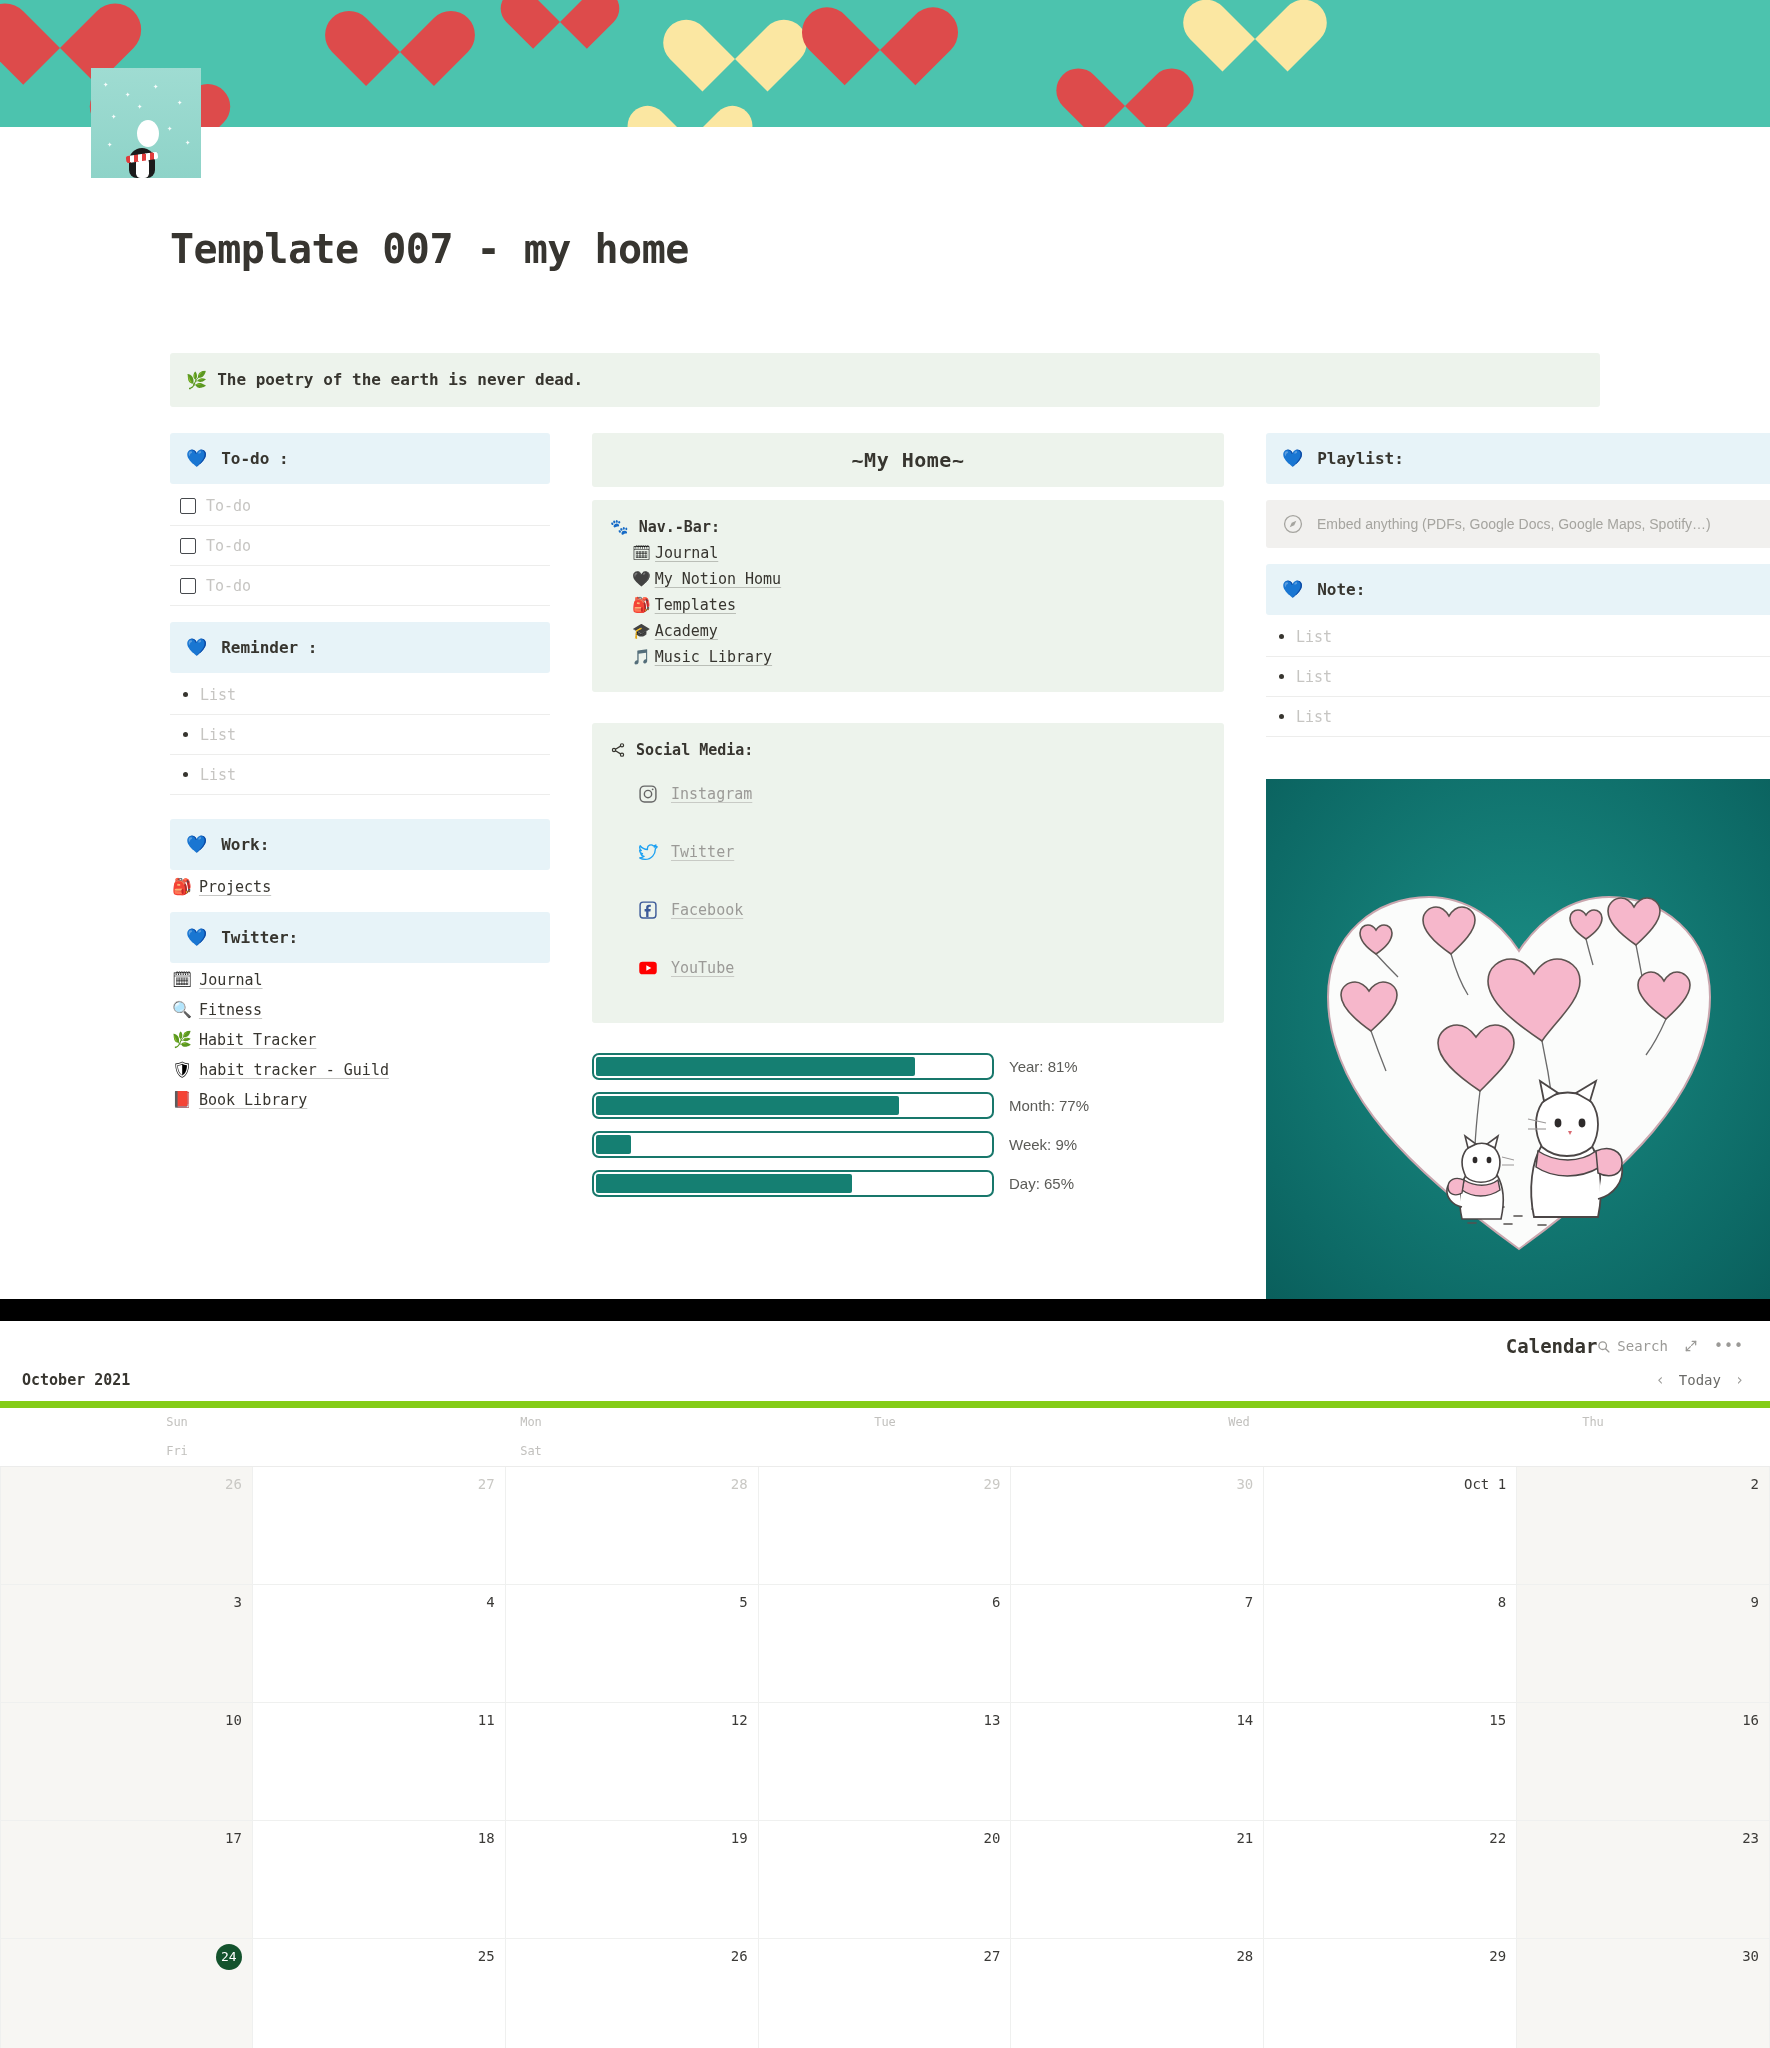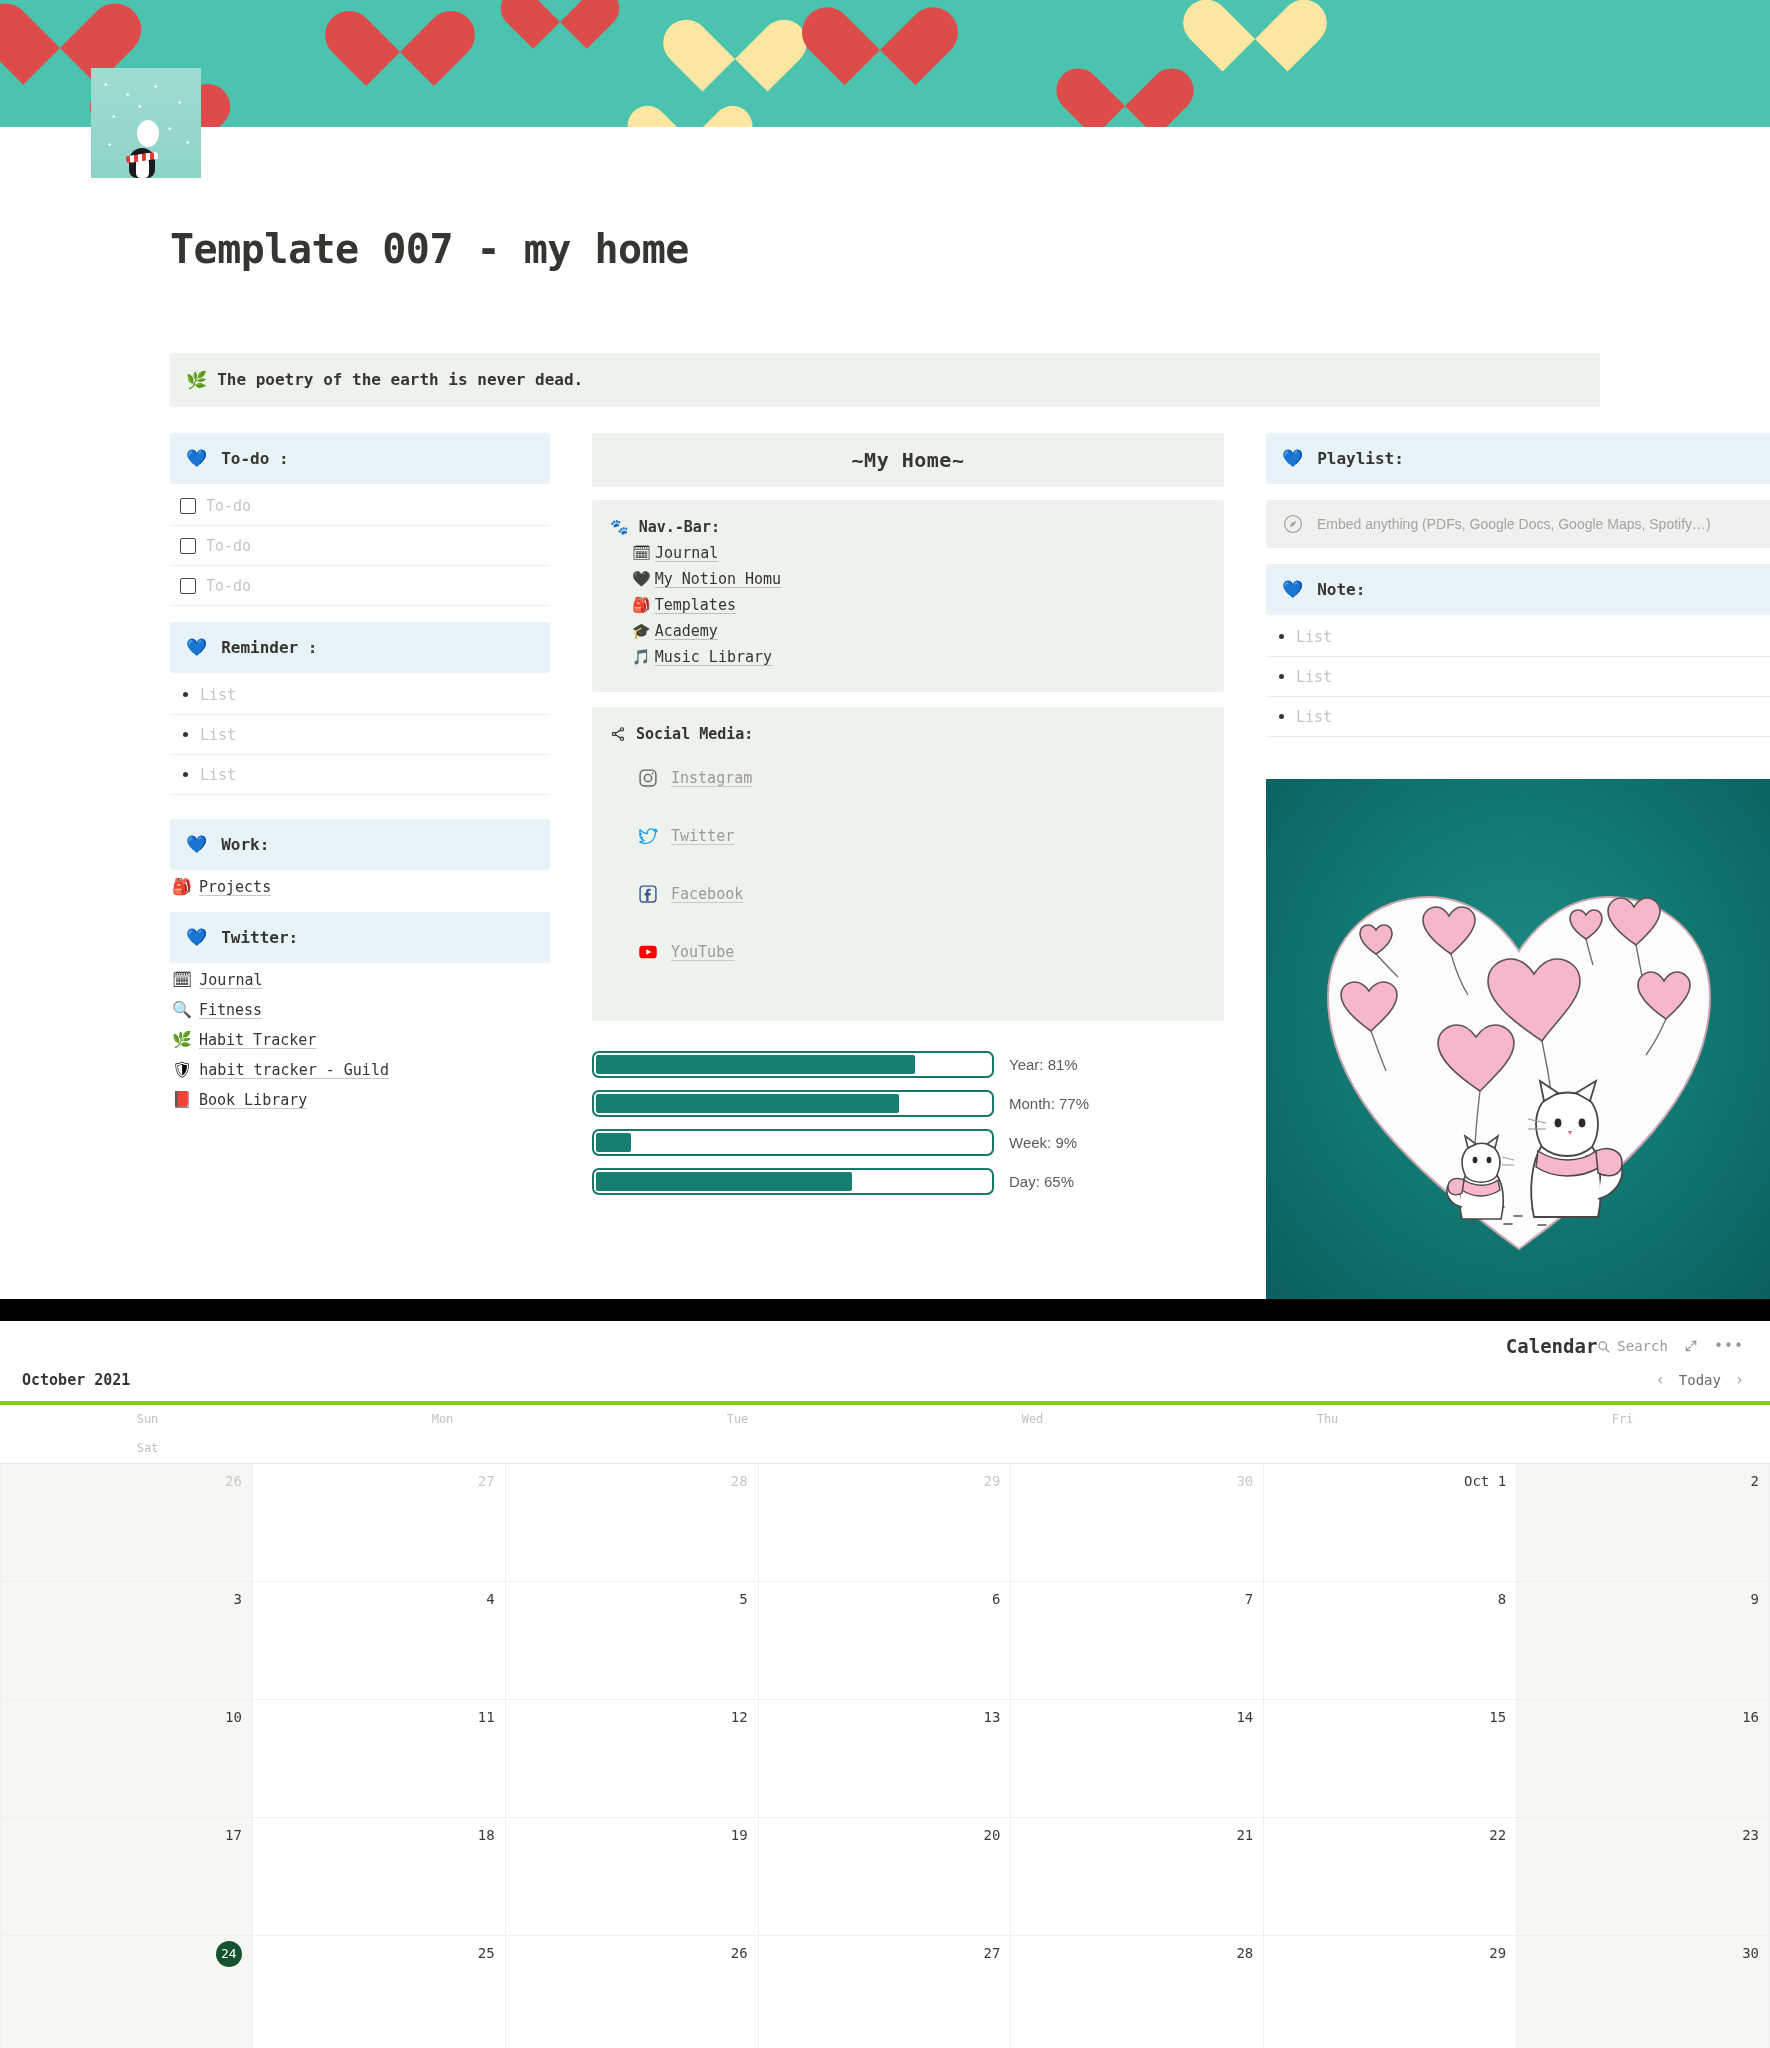--- a/index.html
+++ b/index.html
@@ -370,22 +370,22 @@
     display: flex;
     align-items: center;
     gap: 14px;
     color: #6b6b68;
     font-size: 14px;
   }
   .chev { color: #9b9a97; font-size: 15px; }
 
   .weekday-row {
     display: grid;
-    grid-template-columns: repeat(6, 1fr);
-    border-top: 4px solid #84cc16;
+    grid-template-columns: repeat(5, 1fr);
+    border-top: 7px solid #84cc16;
   }
   .weekday {
     text-align: center;
     font-size: 12px;
     color: #c2c1be;
     padding: 7px 0 8px 0;
   }
   .cal-grid {
     display: grid;
     grid-template-columns: repeat(7, 1fr);
@@ -573,21 +573,21 @@
                 <span class="emoji">🎓</span>
                 <span class="ntext">Academy</span>
               </div>
               <div class="nav-item">
                 <span class="emoji">🎵</span>
                 <span class="ntext">Music Library</span>
               </div>
             </div>
         </div>
 
-        <div class="green-card" style="margin-top:15px;padding-bottom:40px;">
+        <div class="green-card" style="margin-top:31px;padding-bottom:26px;">
           <div class="card-head">
             <span style="display:inline-flex;">
               <svg width="16" height="16" viewBox="0 0 24 24" fill="none" stroke="#37352f" stroke-width="1.8" stroke-linecap="round" stroke-linejoin="round">
                 <circle cx="18" cy="5" r="2.4"></circle>
                 <circle cx="6" cy="12" r="2.4"></circle>
                 <circle cx="18" cy="19" r="2.4"></circle>
                 <line x1="8.2" y1="10.8" x2="15.9" y2="6.2"></line>
                 <line x1="8.2" y1="13.2" x2="15.9" y2="17.8"></line>
               </svg>
             </span>

